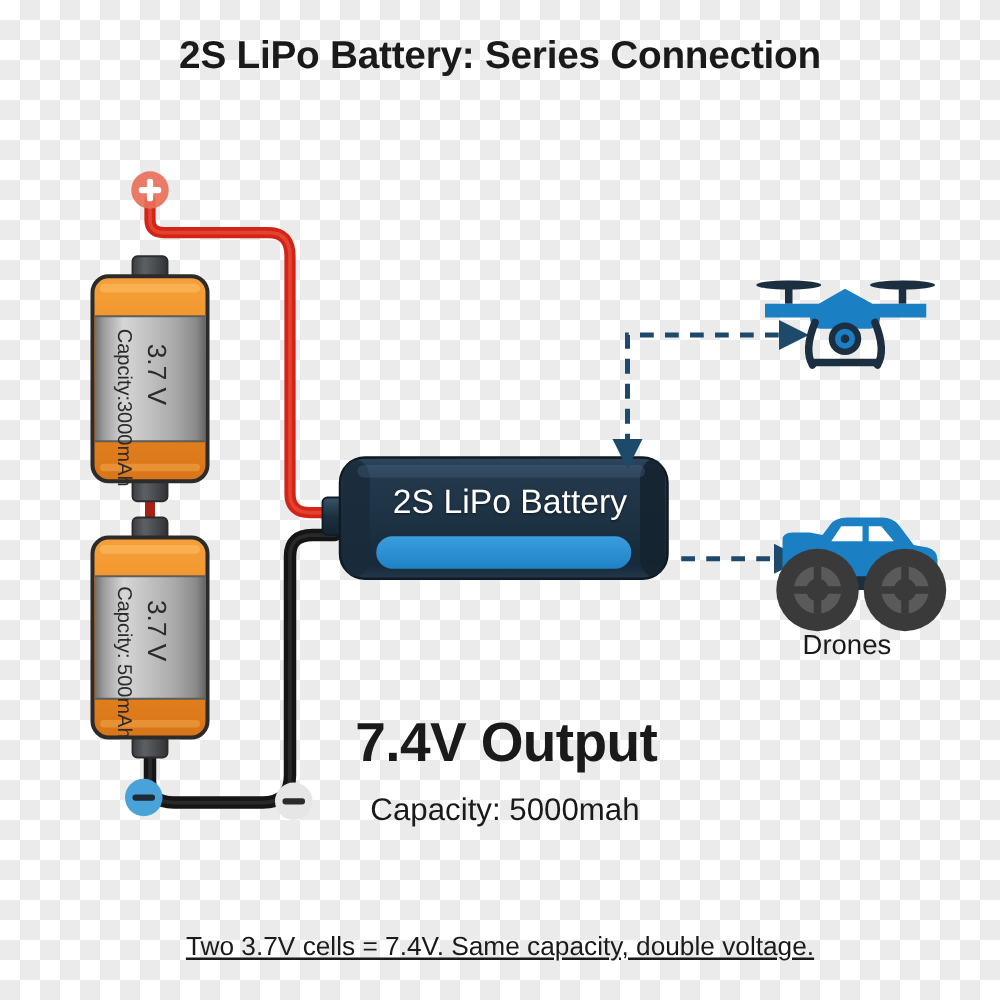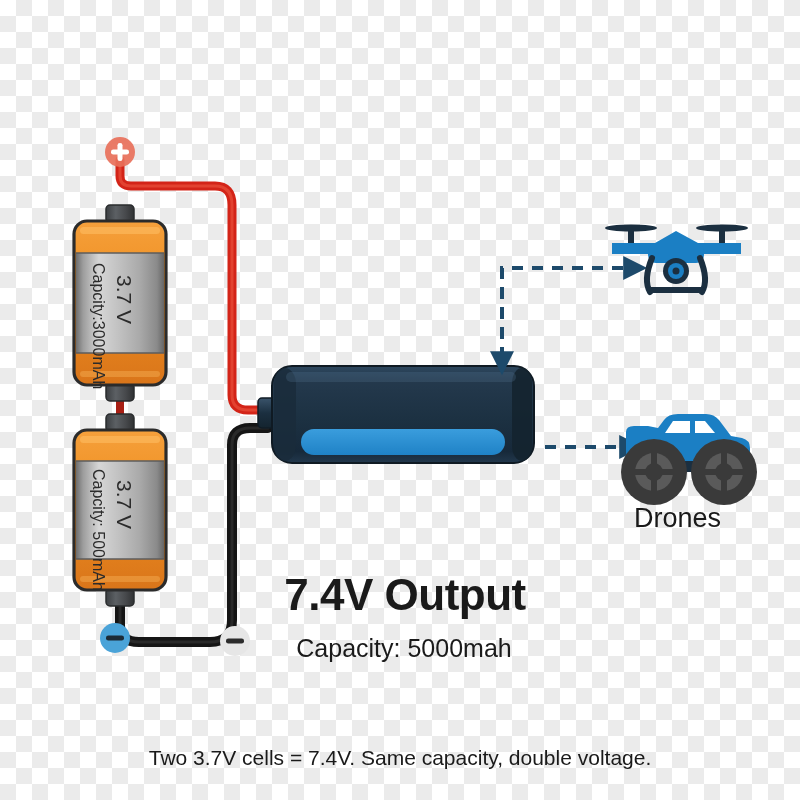--- a/index.html
+++ b/index.html
@@ -62,34 +62,35 @@
     text-align: center;
     font-size: 25px;
     font-weight: normal;
   }
   #caption {
     left: 0;
     top: 746px;
     width: 800px;
     text-align: center;
     font-size: 21px;
+    text-decoration: underline;
   }
   #label-drone {
     left: 570px;
     top: 294px;
     width: 215px;
     text-align: center;
     font-size: 23px;
   }
   #label-car {
     left: 570px;
     top: 503px;
     width: 215px;
     text-align: center;
-    font-size: 27px;
+    font-size: 22px;
   }
   #pack-title {
     left: 268px;
     top: 386px;
     width: 280px;
     text-align: center;
     font-size: 27px;
     font-weight: normal;
     color: #ffffff;
     text-shadow: 0 1px 2px rgba(0,0,0,0.55);
@@ -288,27 +289,29 @@
       <rect x="651" y="453" width="6" height="38" fill="#3a3a3a"></rect>
       <rect x="635" y="469" width="38" height="6" fill="#3a3a3a"></rect>
       <circle cx="724" cy="472" r="33" fill="#3a3a3a"></circle>
       <circle cx="724" cy="472" r="19" fill="#5a5a5a"></circle>
       <circle cx="724" cy="472" r="9" fill="#3a3a3a"></circle>
       <rect x="721" y="453" width="6" height="38" fill="#3a3a3a"></rect>
       <rect x="705" y="469" width="38" height="6" fill="#3a3a3a"></rect>
     </g>
   </svg>
 
+  <div class="txt" id="title">2S LiPo Battery: Series Connection</div>
 
   <div class="cell-label cell-volt" style="left:136px; top:275px; transform: rotate(90deg);">3.7 V</div>
   <div class="cell-label cell-cap" style="left:107px; top:263px; transform: rotate(90deg);">Capcity:3000mAh</div>
 
   <div class="cell-label cell-volt" style="left:136px; top:480px; transform: rotate(90deg);">3.7 V</div>
   <div class="cell-label cell-cap" style="left:107px; top:469px; transform: rotate(90deg);">Capcity: 500mAh</div>
 
+  <div class="txt" id="pack-title">2S LiPo Battery</div>
 
   <div class="txt" id="output-voltage">7.4V Output</div>
   <div class="txt" id="output-capacity">Capacity: 5000mah</div>
 
   <div class="txt" id="label-car">Drones</div>
 
   <div class="txt" id="caption">Two 3.7V cells = 7.4V. Same capacity, double voltage.</div>
 
 </div>
 

